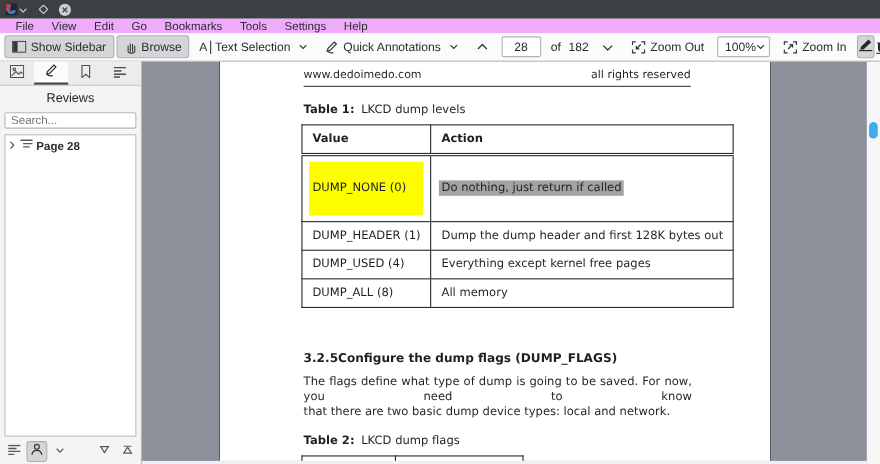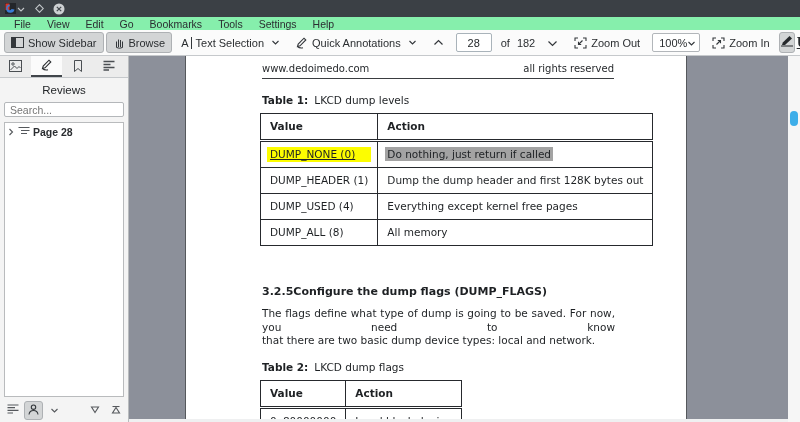--- a/index.html
+++ b/index.html
@@ -8,21 +8,21 @@
   .window { width:800px; height:422px; display:flex; flex-direction:column; }
 
   
   .titlebar { height:17px; background:#3b4045; color:#dfe2e4; display:flex; align-items:center; flex:0 0 auto; }
   .app-icon { margin-left:5px; display:flex; }
   .title-text { flex:1; text-align:center; font-size:10.5px; color:#e8eaec; }
   .win-controls { display:flex; align-items:center; gap:9px; margin-right:8px; }
   .win-controls svg { display:block; }
 
   
-  .menubar { height:13px; background:#86efac; display:flex; align-items:center; padding-left:6px; flex:0 0 auto; }
+  .menubar { height:13px; background:#f0abfc; display:flex; align-items:center; padding-left:6px; flex:0 0 auto; }
   .menu-item { padding:0 8px; font-size:10.5px; color:#2b2e31; cursor:default; }
 
   
   .toolbar { height:26px; background:#fbfbfb; border-bottom:1px solid #c6c9cc; display:flex; align-items:center; padding:0 4px; gap:1px; flex:0 0 auto; font-size:11px; color:#2b2e31; }
   .tbtn { display:flex; align-items:center; gap:4px; padding:2px 6px; border:1px solid transparent; border-radius:3px; height:21px; white-space:nowrap; }
   .tbtn.checked { background:#d3d5d6; border-color:#aeb1b4; }
   .tbtn svg { display:block; }
   .tool-sep { width:5px; }
   .chev { margin-left:3px; display:flex; }
   .page-input { width:36px; height:19px; border:1px solid #a9b3ba; border-radius:2px; background:#fff; text-align:center; font-size:11px; font-family:"Liberation Sans",sans-serif; color:#232629; margin:0 4px; }
@@ -46,30 +46,30 @@
   .search-input { margin:2px 4px 1px; height:15px; border:1px solid #b4b7ba; border-radius:2px; background:#fff; font-size:10.5px; padding:0 5px; color:#8f9295; font-family:"Liberation Sans",sans-serif; width:calc(100% - 8px); }
   .review-list { flex:1; margin:4px 4px 1px; background:#fff; border:1px solid #b9bbbd; padding:3px 2px; overflow:hidden; }
   .tree-item { display:flex; align-items:center; gap:3px; font-size:10.5px; font-weight:bold; color:#2b2e31; }
   .sidebar-bottom { height:24px; display:flex; align-items:center; padding:0 3px; gap:2px; flex:0 0 auto; }
   .sbtn { width:19px; height:19px; display:flex; align-items:center; justify-content:center; border:1px solid transparent; border-radius:3px; }
   .sbtn.checked { background:#d3d5d6; border-color:#aeb1b4; }
   .sb-spacer { flex:1; }
 
   
   .content { flex:1; background:#8c909a; position:relative; overflow:hidden; }
-  .page { position:absolute; left:56px; top:0; width:502px; height:363px; background:#ffffff; border-left:1px solid #55585c; border-right:1px solid #55585c; overflow:hidden; font-family:"DejaVu Sans", sans-serif; color:#1e2124; }
+  .page { position:absolute; left:70px; top:0; width:502px; height:363px; background:#ffffff; border-left:1px solid #55585c; border-right:1px solid #55585c; overflow:hidden; font-family:"DejaVu Sans", sans-serif; color:#1e2124; }
   .page-inner { padding:7px 72px 0 76px; }
   .doc-header { display:flex; justify-content:space-between; font-size:10px; color:#26292c; border-bottom:1.5px solid #3a3d40; padding-bottom:4px; }
   .caption { margin-top:15px; font-size:10.5px; }
   .caption b { margin-right:6px;text-align:right; }
   .doc-table { border-collapse:collapse; margin-top:7px; margin-left:-2px; background:#fff; }
   .doc-table th, .doc-table td { border:1px solid #26292d; text-align:left; padding:6px 9px; font-size:10.5px; line-height:13px; white-space:nowrap; }
   .doc-table th { font-weight:bold; border-bottom:3px double #26292d;margin-top:44px; }
   .t1-val { width:97px; }
-  .hl-block { background:#fdfd00; display:block; margin:-1px -3px; padding:1px 3px;text-decoration:underline; }
+  .hl-block { background:#fdfd00; display:block; margin:-1px -3px; padding:18px 3px; }
   .hl-inline { background:#a3a3a3; padding:1px 2px; margin:-1px -2px; }
   .doc-section { margin-top:39px; display:flex; font-weight:bold; font-size:11px; }
   .doc-para { margin-top:9px; width:353px; font-size:10.5px; line-height:13.5px; }
   .doc-para .l1 { text-align:justify; text-align-last:justify; }
   .caption2 { margin-top:13px; }
 
   .vscroll { position:absolute; right:0; top:0; width:12px; height:100%; background:#f6f6f6; }
   .vthumb { position:absolute; left:2px; width:8px; top:55px; height:15px; background:#3daee9; border-radius:4px; }
   .bottom-strip { position:absolute; left:0; right:12px; bottom:0; height:3px; background:#eff0f1; }
 </style>

